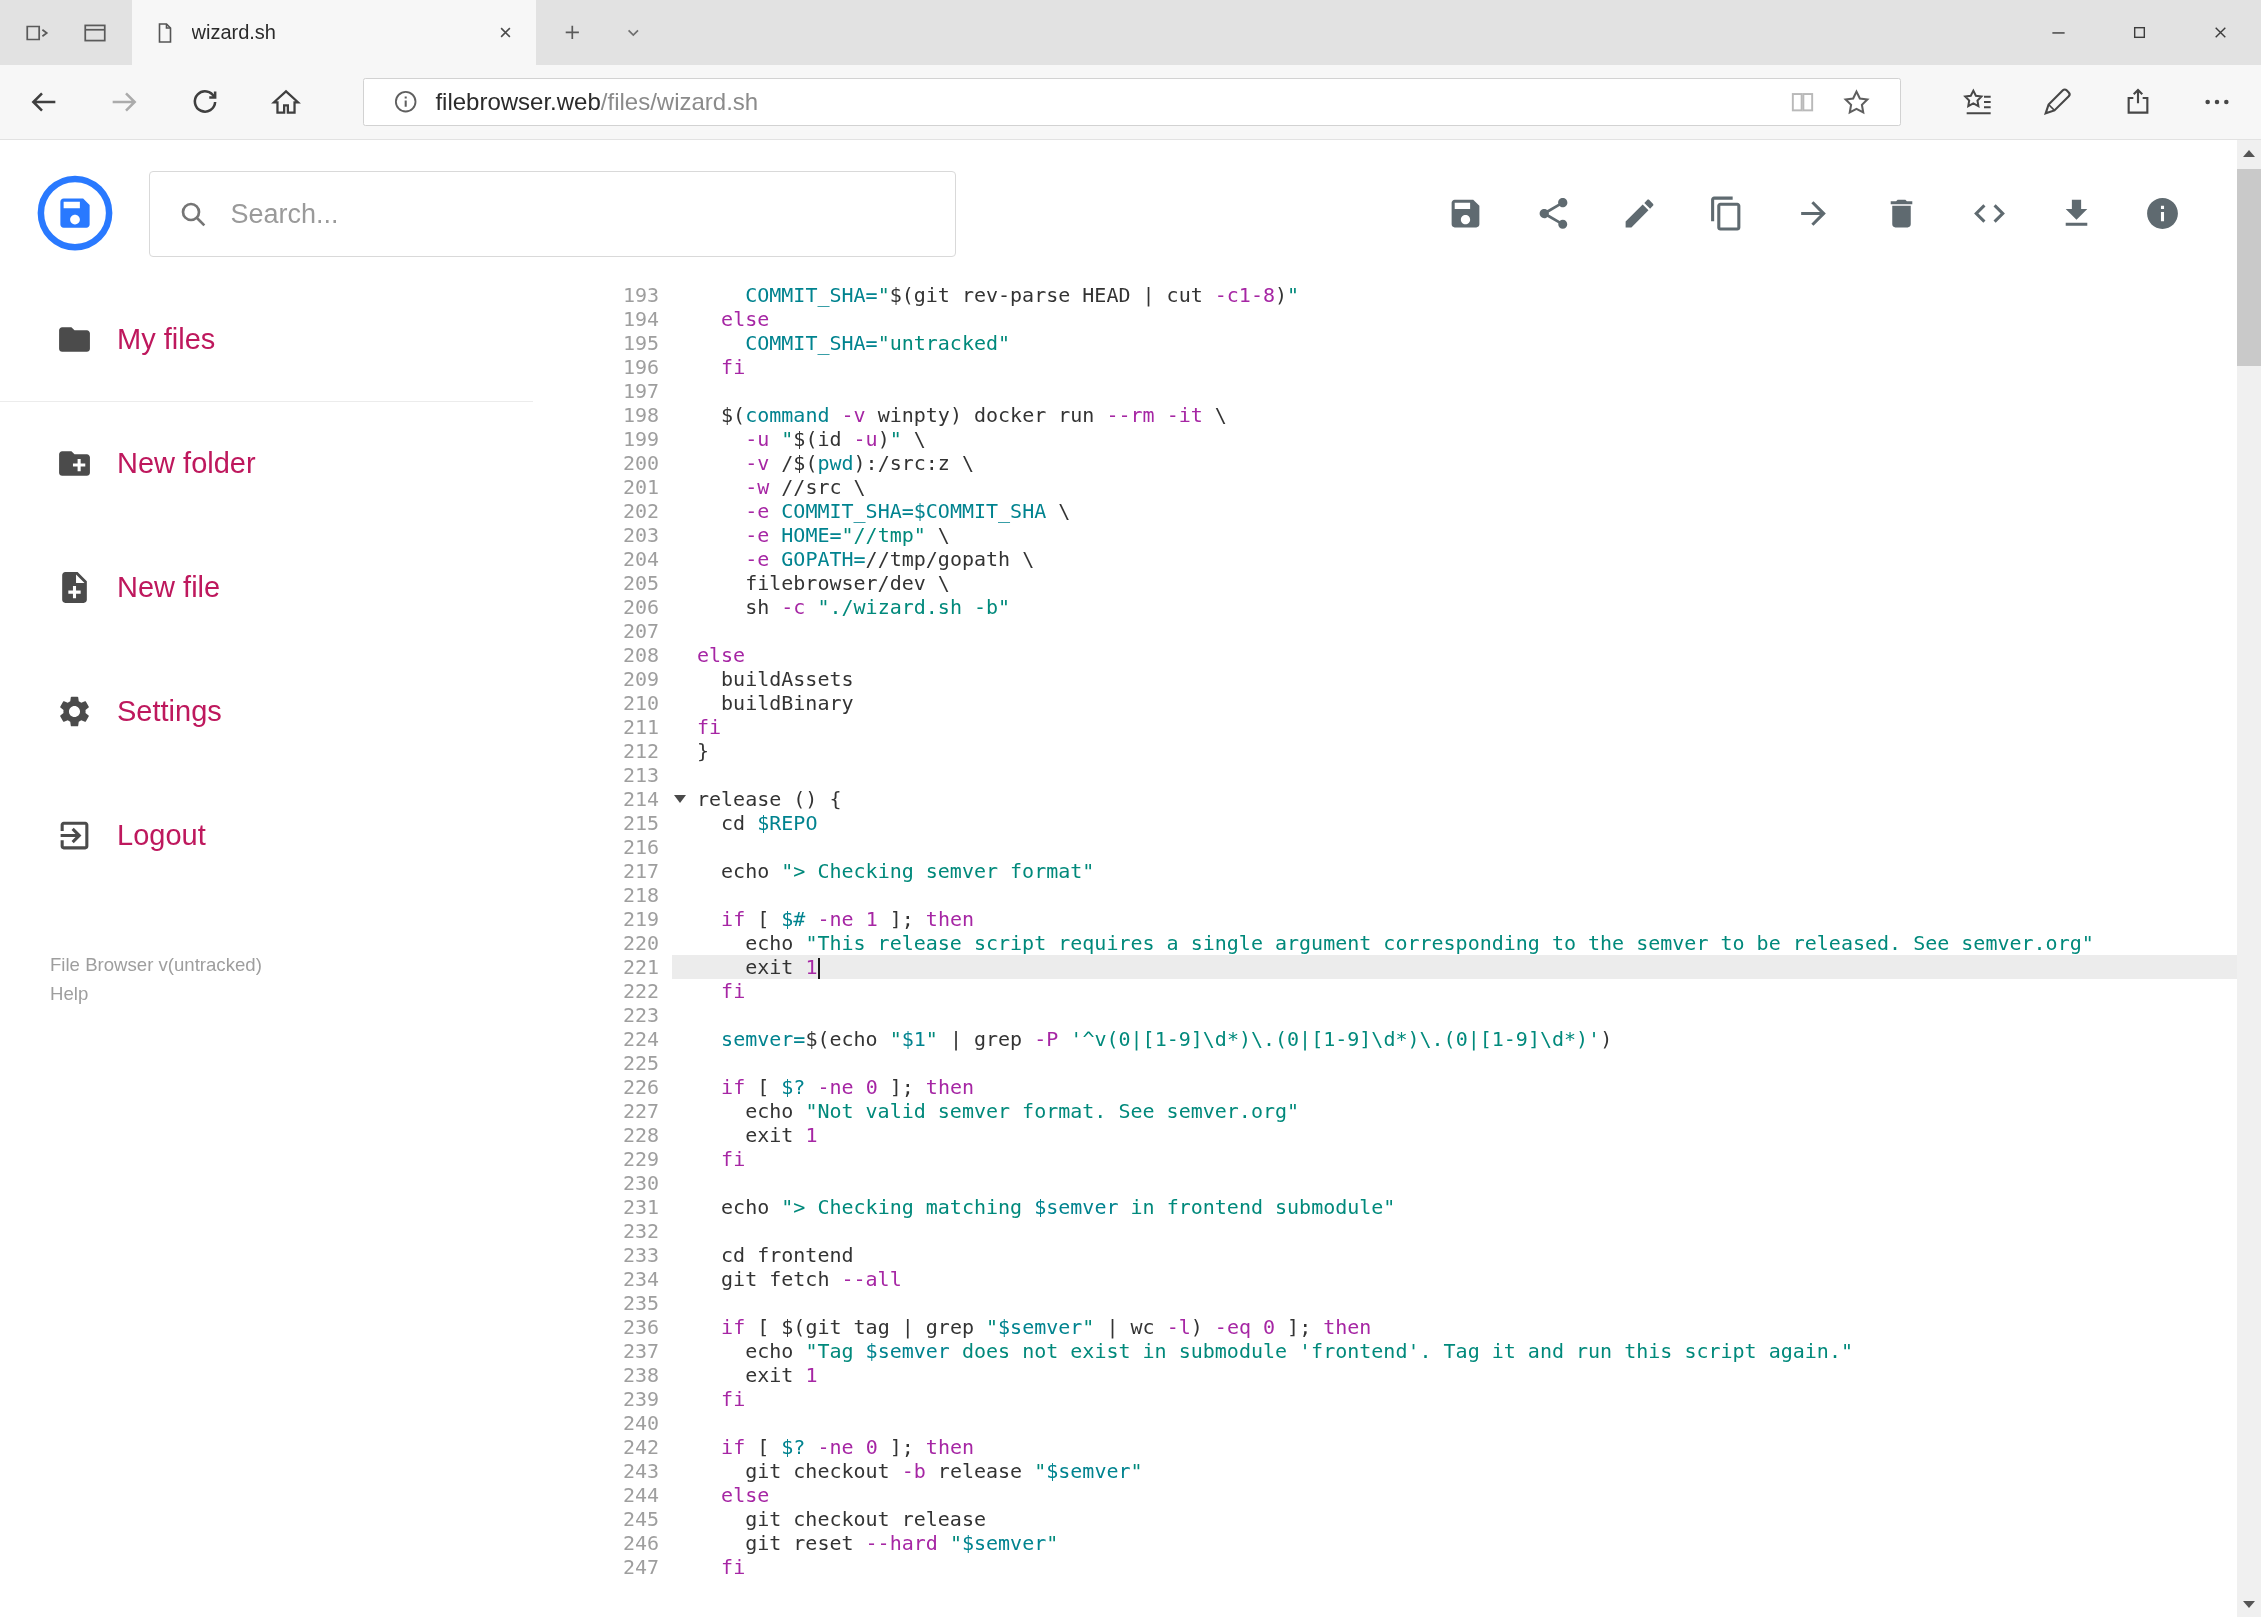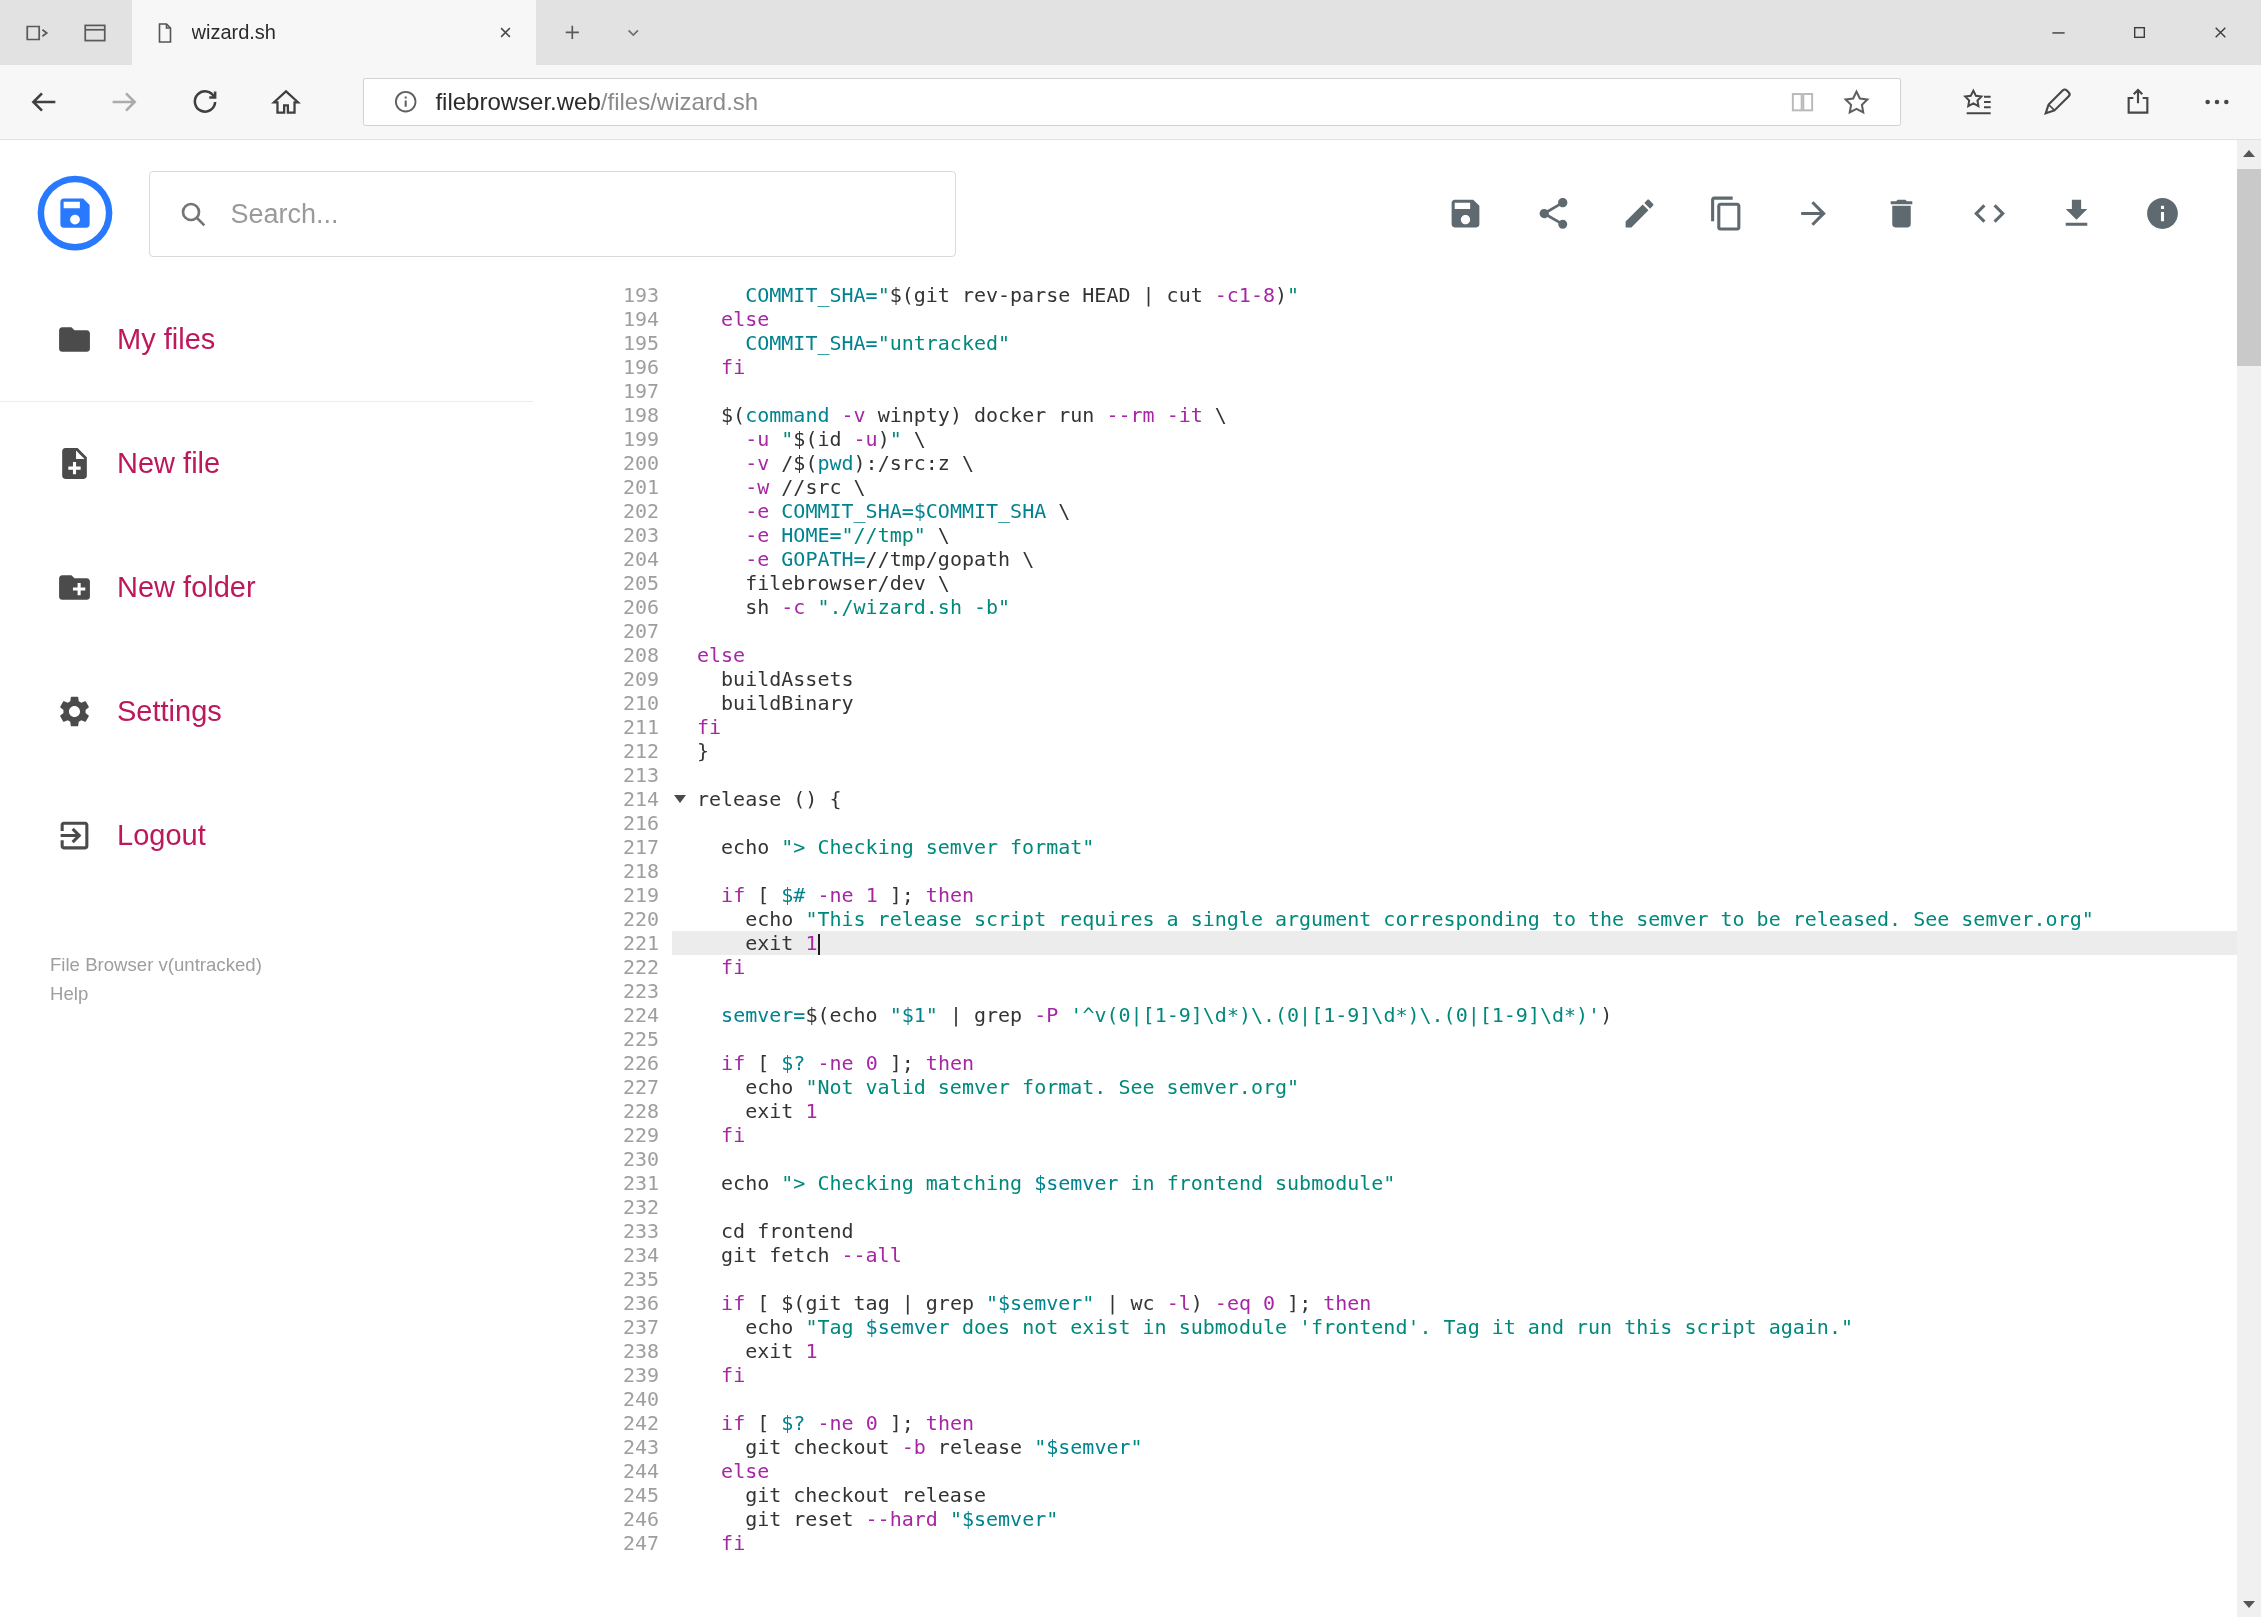--- a/index.html
+++ b/index.html
@@ -343,32 +343,32 @@
         <span>
             <svg width="37" height="37" viewBox="0 0 24 24" fill="currentColor">
               <path d="M10 4H4c-1.1 0-1.99.9-1.99 2L2 18c0 1.1.9 2 2 2h16c1.1 0 2-.9 2-2V8c0-1.1-.9-2-2-2h-8l-2-2z"></path>
             </svg>
           </span>
         <span class="side-label">My files</span>
       </div>
       <div class="side-item">
         <span>
             <svg width="37" height="37" viewBox="0 0 24 24" fill="currentColor">
+              <path d="M20 6h-8l-2-2H4c-1.1 0-1.99.9-1.99 2L2 18c0 1.1.9 2 2 2h16c1.1 0 2-.9 2-2V8c0-1.1-.9-2-2-2zm-1 8h-3v3h-2v-3h-3v-2h3V9h2v3h3v2z"></path>
+            </svg>
+          </span>
+        <span class="side-label">New folder</span>
+      </div>
+      <div class="side-item">
+        <span>
+            <svg width="37" height="37" viewBox="0 0 24 24" fill="currentColor">
               <path d="M14 2H6c-1.1 0-1.99.9-1.99 2L4 20c0 1.1.89 2 1.99 2H18c1.1 0 2-.9 2-2V8l-6-6zm2 14h-3v3h-2v-3H8v-2h3v-3h2v3h3v2zm-3-7V3.5L18.5 9H13z"></path>
             </svg>
           </span>
         <span class="side-label">New file</span>
-      </div>
-      <div class="side-item">
-        <span>
-            <svg width="37" height="37" viewBox="0 0 24 24" fill="currentColor">
-              <path d="M20 6h-8l-2-2H4c-1.1 0-1.99.9-1.99 2L2 18c0 1.1.9 2 2 2h16c1.1 0 2-.9 2-2V8c0-1.1-.9-2-2-2zm-1 8h-3v3h-2v-3h-3v-2h3V9h2v3h3v2z"></path>
-            </svg>
-          </span>
-        <span class="side-label">New folder</span>
       </div>
       <div class="side-item">
         <span>
             <svg width="37" height="37" viewBox="0 0 24 24" fill="currentColor">
               <path d="M19.14 12.94c.04-.3.06-.61.06-.94 0-.32-.02-.64-.07-.94l2.03-1.58c.18-.14.23-.41.12-.61l-1.92-3.32c-.12-.22-.37-.29-.59-.22l-2.39.96c-.5-.38-1.03-.7-1.62-.94l-.36-2.54c-.04-.24-.24-.41-.48-.41h-3.84c-.24 0-.43.17-.47.41l-.36 2.54c-.59.24-1.13.57-1.62.94l-2.39-.96c-.22-.08-.47 0-.59.22L2.74 8.87c-.12.21-.08.47.12.61l2.03 1.58c-.05.3-.09.63-.09.94s.02.64.07.94l-2.03 1.58c-.18.14-.23.41-.12.61l1.92 3.32c.12.22.37.29.59.22l2.39-.96c.5.38 1.03.7 1.62.94l.36 2.54c.05.24.24.41.48.41h3.84c.24 0 .44-.17.47-.41l.36-2.54c.59-.24 1.13-.56 1.62-.94l2.39.96c.22.08.47 0 .59-.22l1.92-3.32c.12-.22.07-.47-.12-.61l-2.01-1.58zM12 15.6c-1.98 0-3.6-1.62-3.6-3.6s1.62-3.6 3.6-3.6 3.6 1.62 3.6 3.6-1.62 3.6-3.6 3.6z"></path>
             </svg>
           </span>
         <span class="side-label">Settings</span>
       </div>
       <div class="side-item">
@@ -466,20 +466,24 @@
           <span class="gutter">212</span>
           <span class="code"><span class="tok-d">}</span></span>
         </div>
         <div class="line">
           <span class="gutter">213</span>
           <span class="code"></span>
         </div>
         <div class="line">
           <span class="gutter">214<span class="fold"></span></span>
           <span class="code"><span class="tok-d">release () {</span></span>
+        </div>
+        <div class="line">
+          <span class="gutter">215</span>
+          <span class="code"><span class="tok-d">  cd </span><span class="tok-v">$REPO</span></span>
         </div>
         <div class="line">
           <span class="gutter">216</span>
           <span class="code"></span>
         </div>
         <div class="line">
           <span class="gutter">217</span>
           <span class="code"><span class="tok-d">  echo </span><span class="tok-s">"&gt; Checking semver format"</span></span>
         </div>
         <div class="line">

